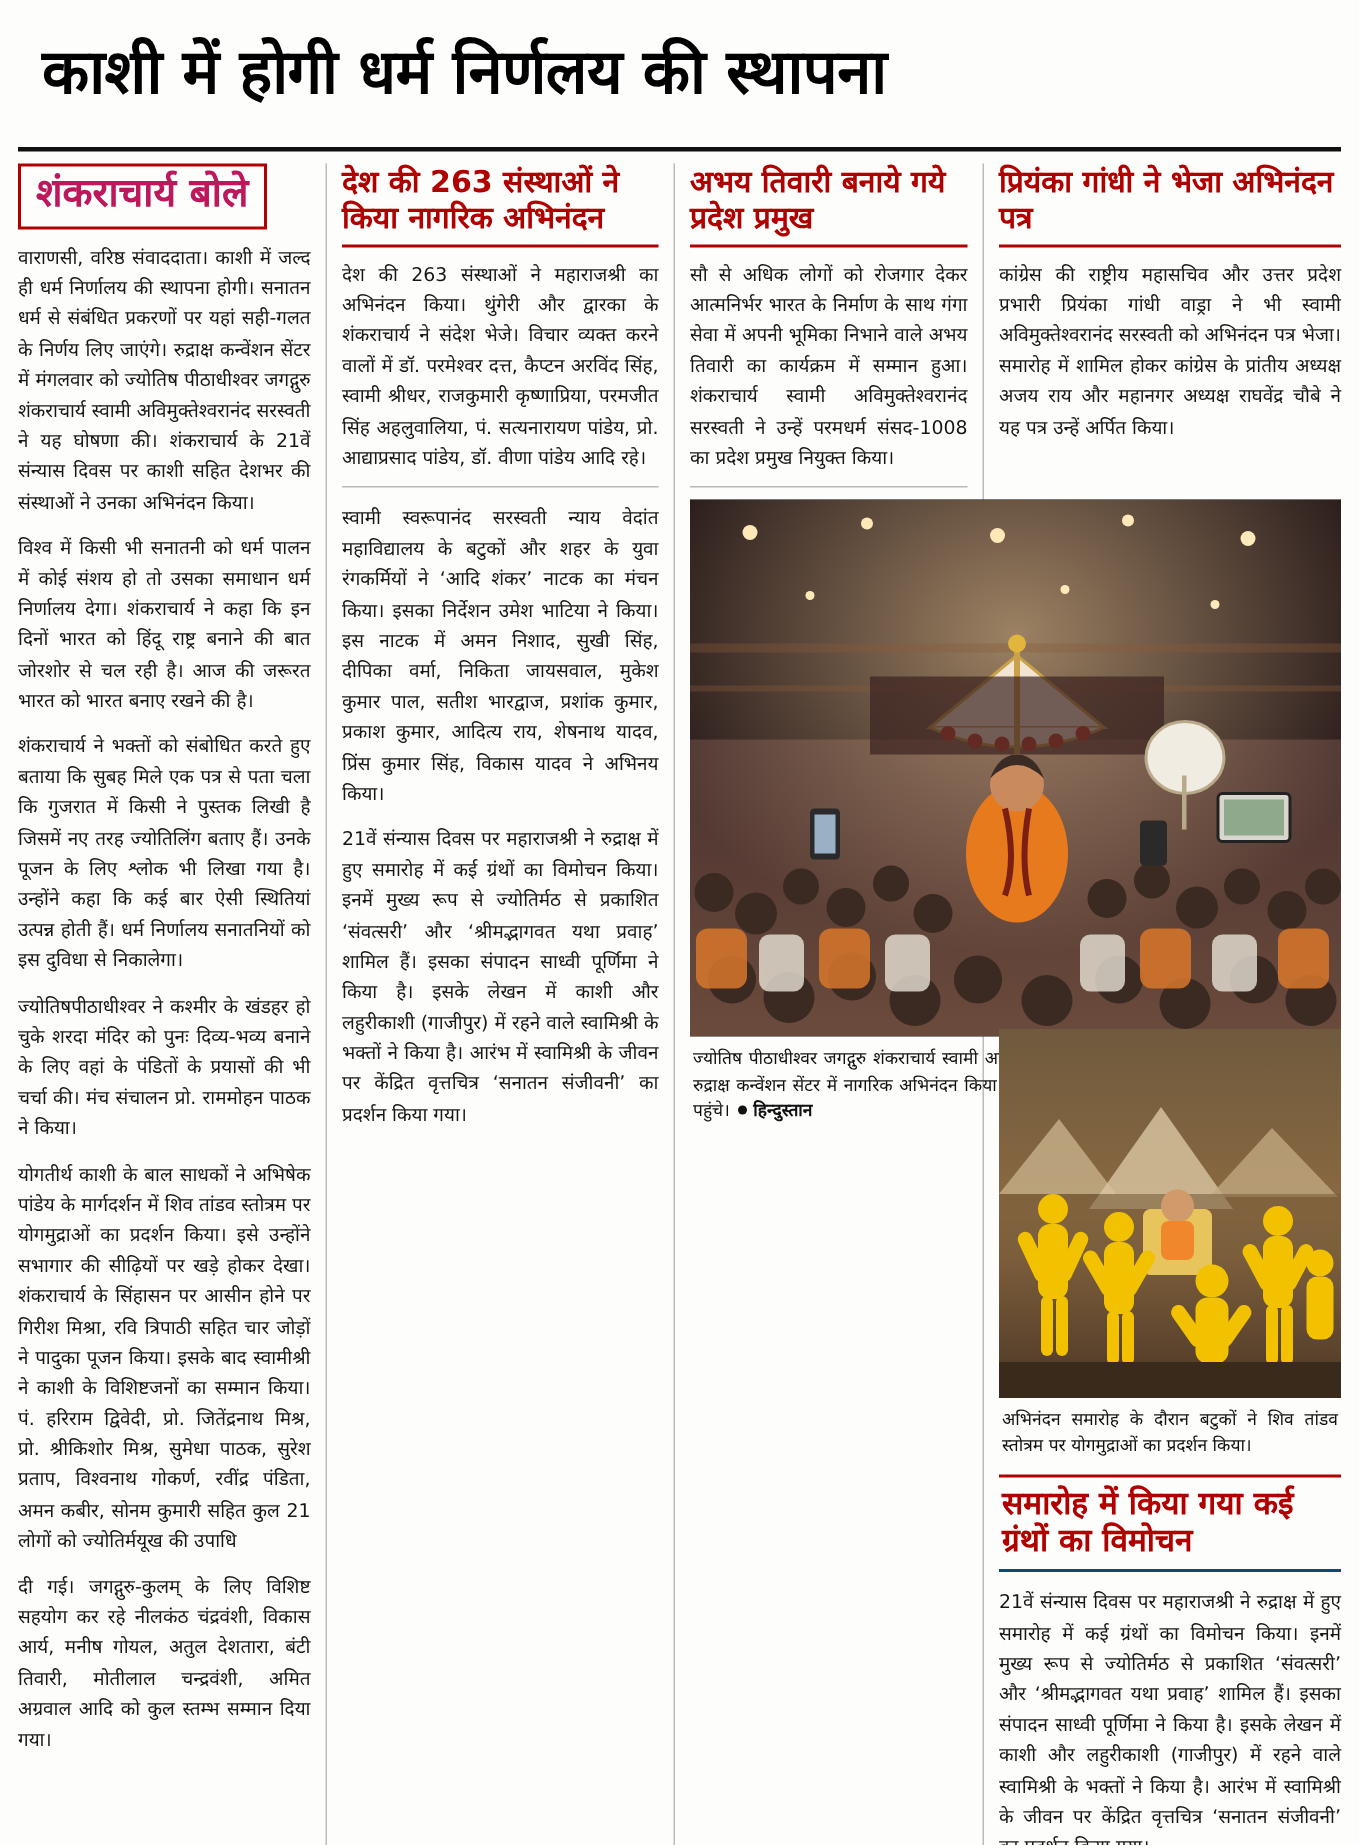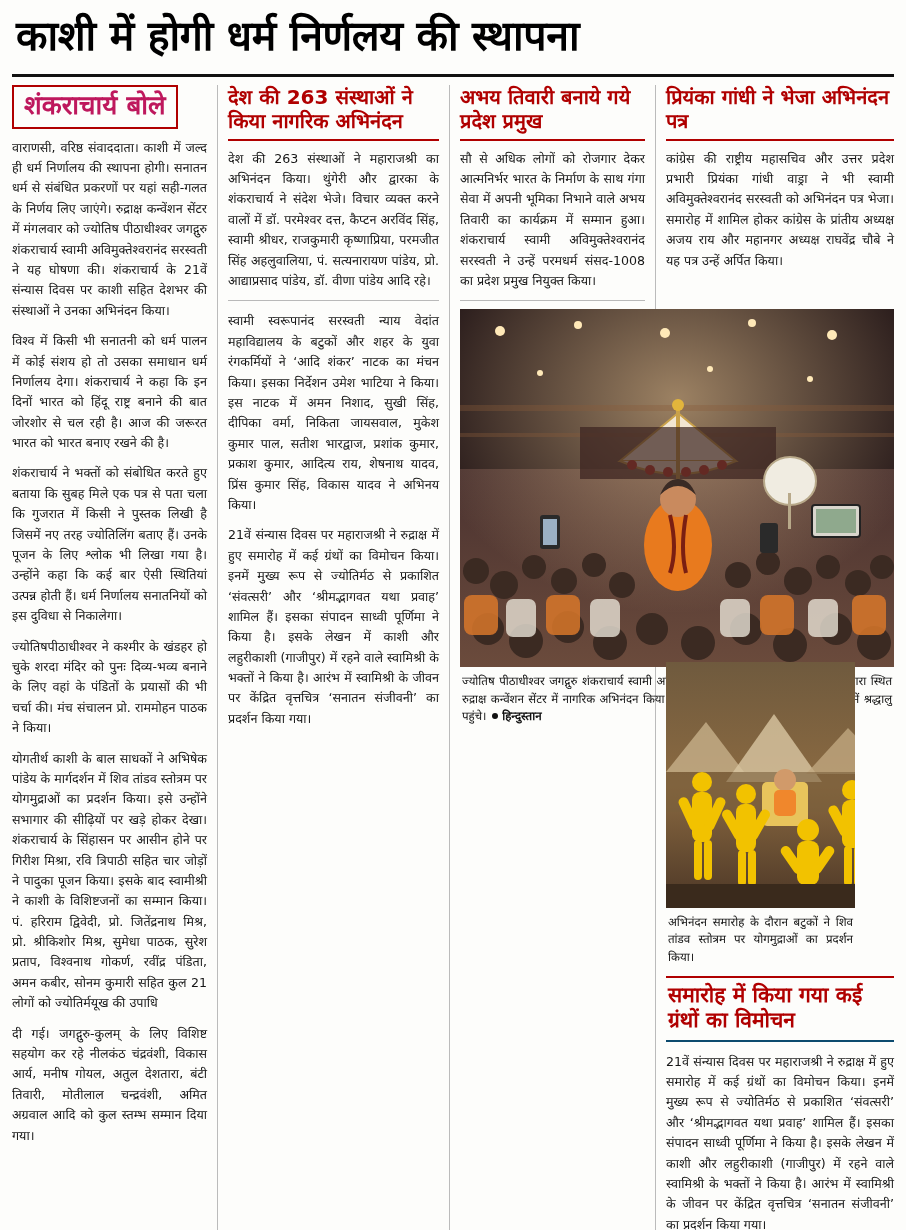--- a/index.html
+++ b/index.html
@@ -22,21 +22,21 @@
   .masthead{
     padding:14px 14px 6px 14px;
   }
   .headline{
     font-family:"DejaVu Sans", sans-serif;
     font-weight:700;
     font-size:41px;
     line-height:1.12;
     letter-spacing:-0.4px;
     color:#000;
-    margin:0;
+    margin:12px;
     padding:0 2px;
   }
   .rule{
     height:3px;
     background:#111;
     margin:8px 12px 0 12px;
   }
   
   .cols{
     display:flex;
@@ -272,21 +272,21 @@
         </div>
       </div>
     </div>
 
     <div class="col col-4">
       <div class="sec-head sec-head-underline">प्रियंका गांधी ने भेजा अभिनंदन पत्र</div>
       <p class="body first">कांग्रेस की राष्ट्रीय महासचिव और उत्तर प्रदेश प्रभारी प्रियंका गांधी वाड्रा ने भी स्वामी अविमुक्तेश्वरानंद सरस्वती को अभिनंदन पत्र भेजा। समारोह में शामिल होकर कांग्रेस के प्रांतीय अध्यक्ष अजय राय और महानगर अध्यक्ष राघवेंद्र चौबे ने यह पत्र उन्हें अर्पित किया।</p>
 
       <div style="height:382px;"></div>
 
-      <div class="photo-wrap" style="width:189px;">
+      <div class="photo-wrap" style="width:228px;">
         <div class="photo stage-photo">
           <svg viewBox="0 0 228 246" width="228" height="246" preserveAspectRatio="none">
             <defs>
               <linearGradient id="bg2" x1="0" y1="0" x2="0" y2="1">
                 <stop offset="0" stop-color="#6f5a3e"></stop>
                   <stop offset="0.5" stop-color="#8b6a41"></stop>
                   <stop offset="1" stop-color="#4b3626"></stop>
               </linearGradient>
             </defs>
             <rect width="228" height="246" fill="url(#bg2)"></rect>

